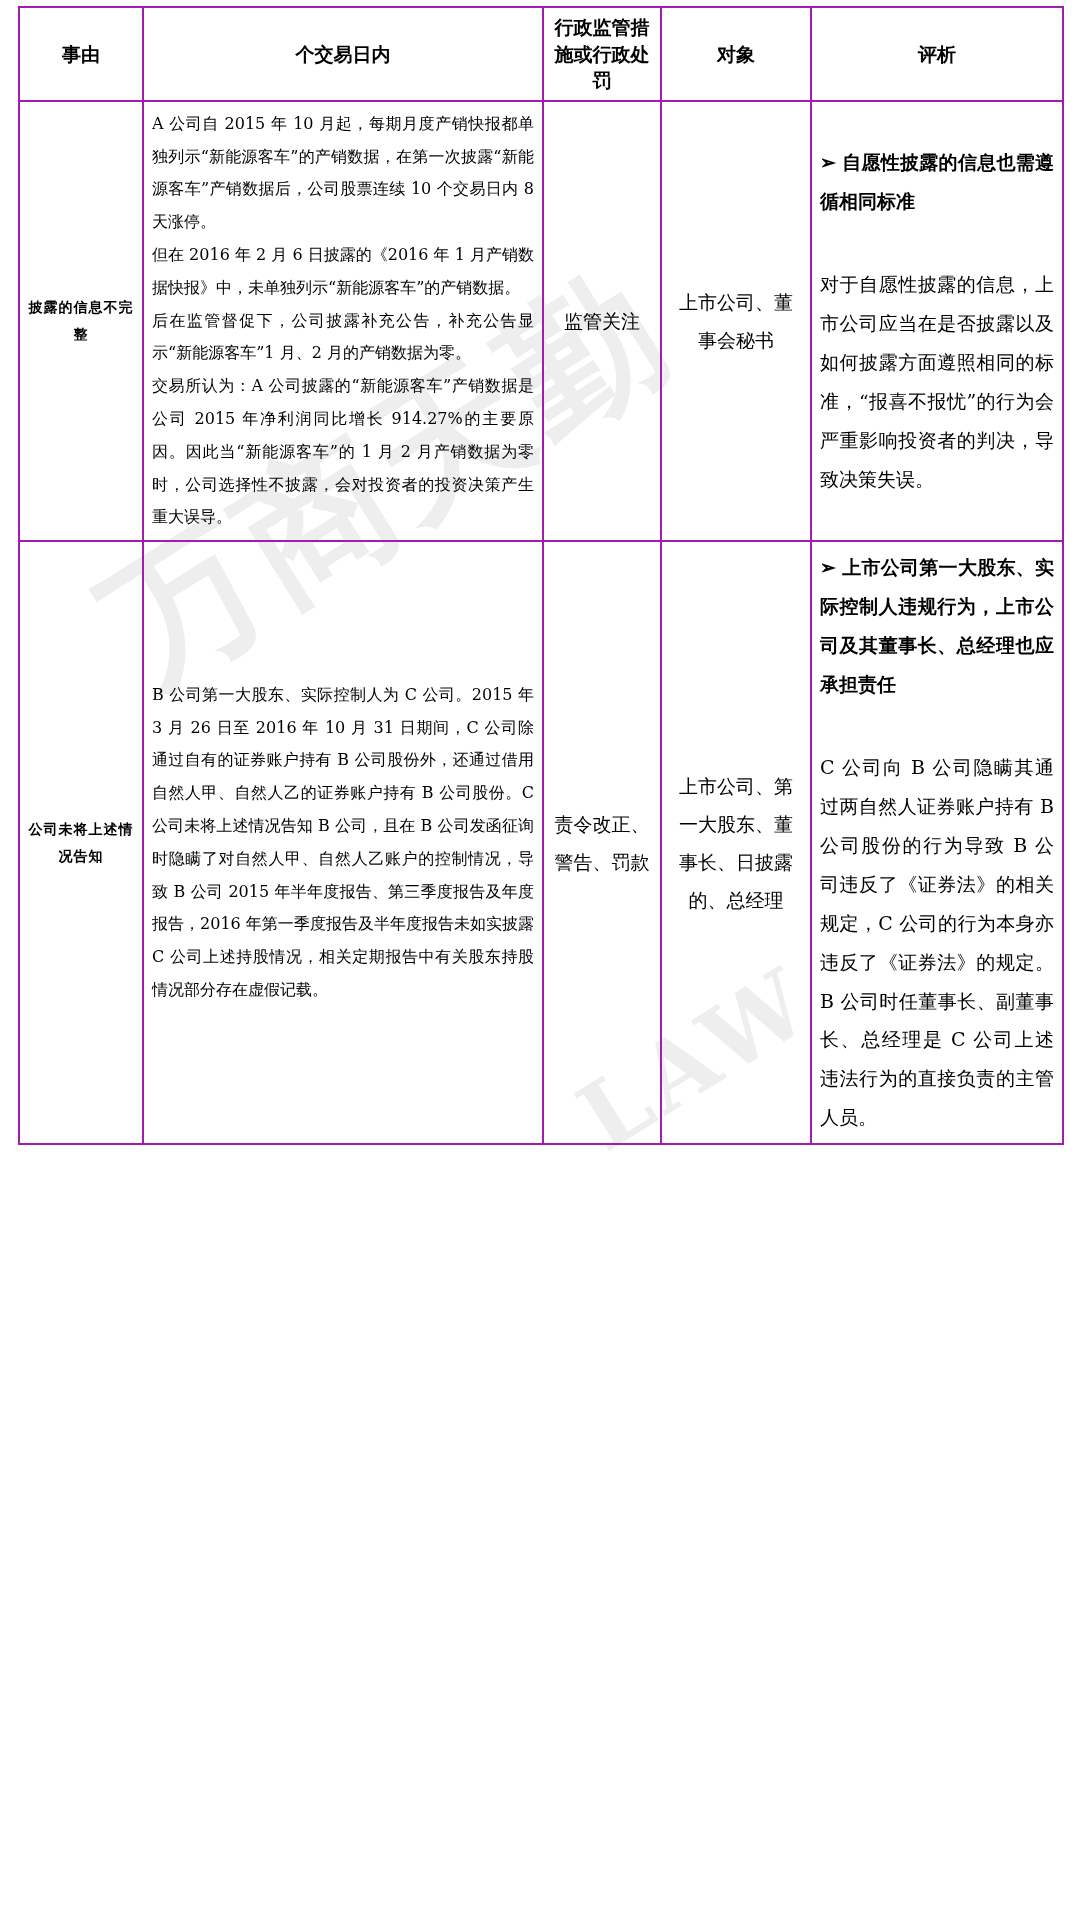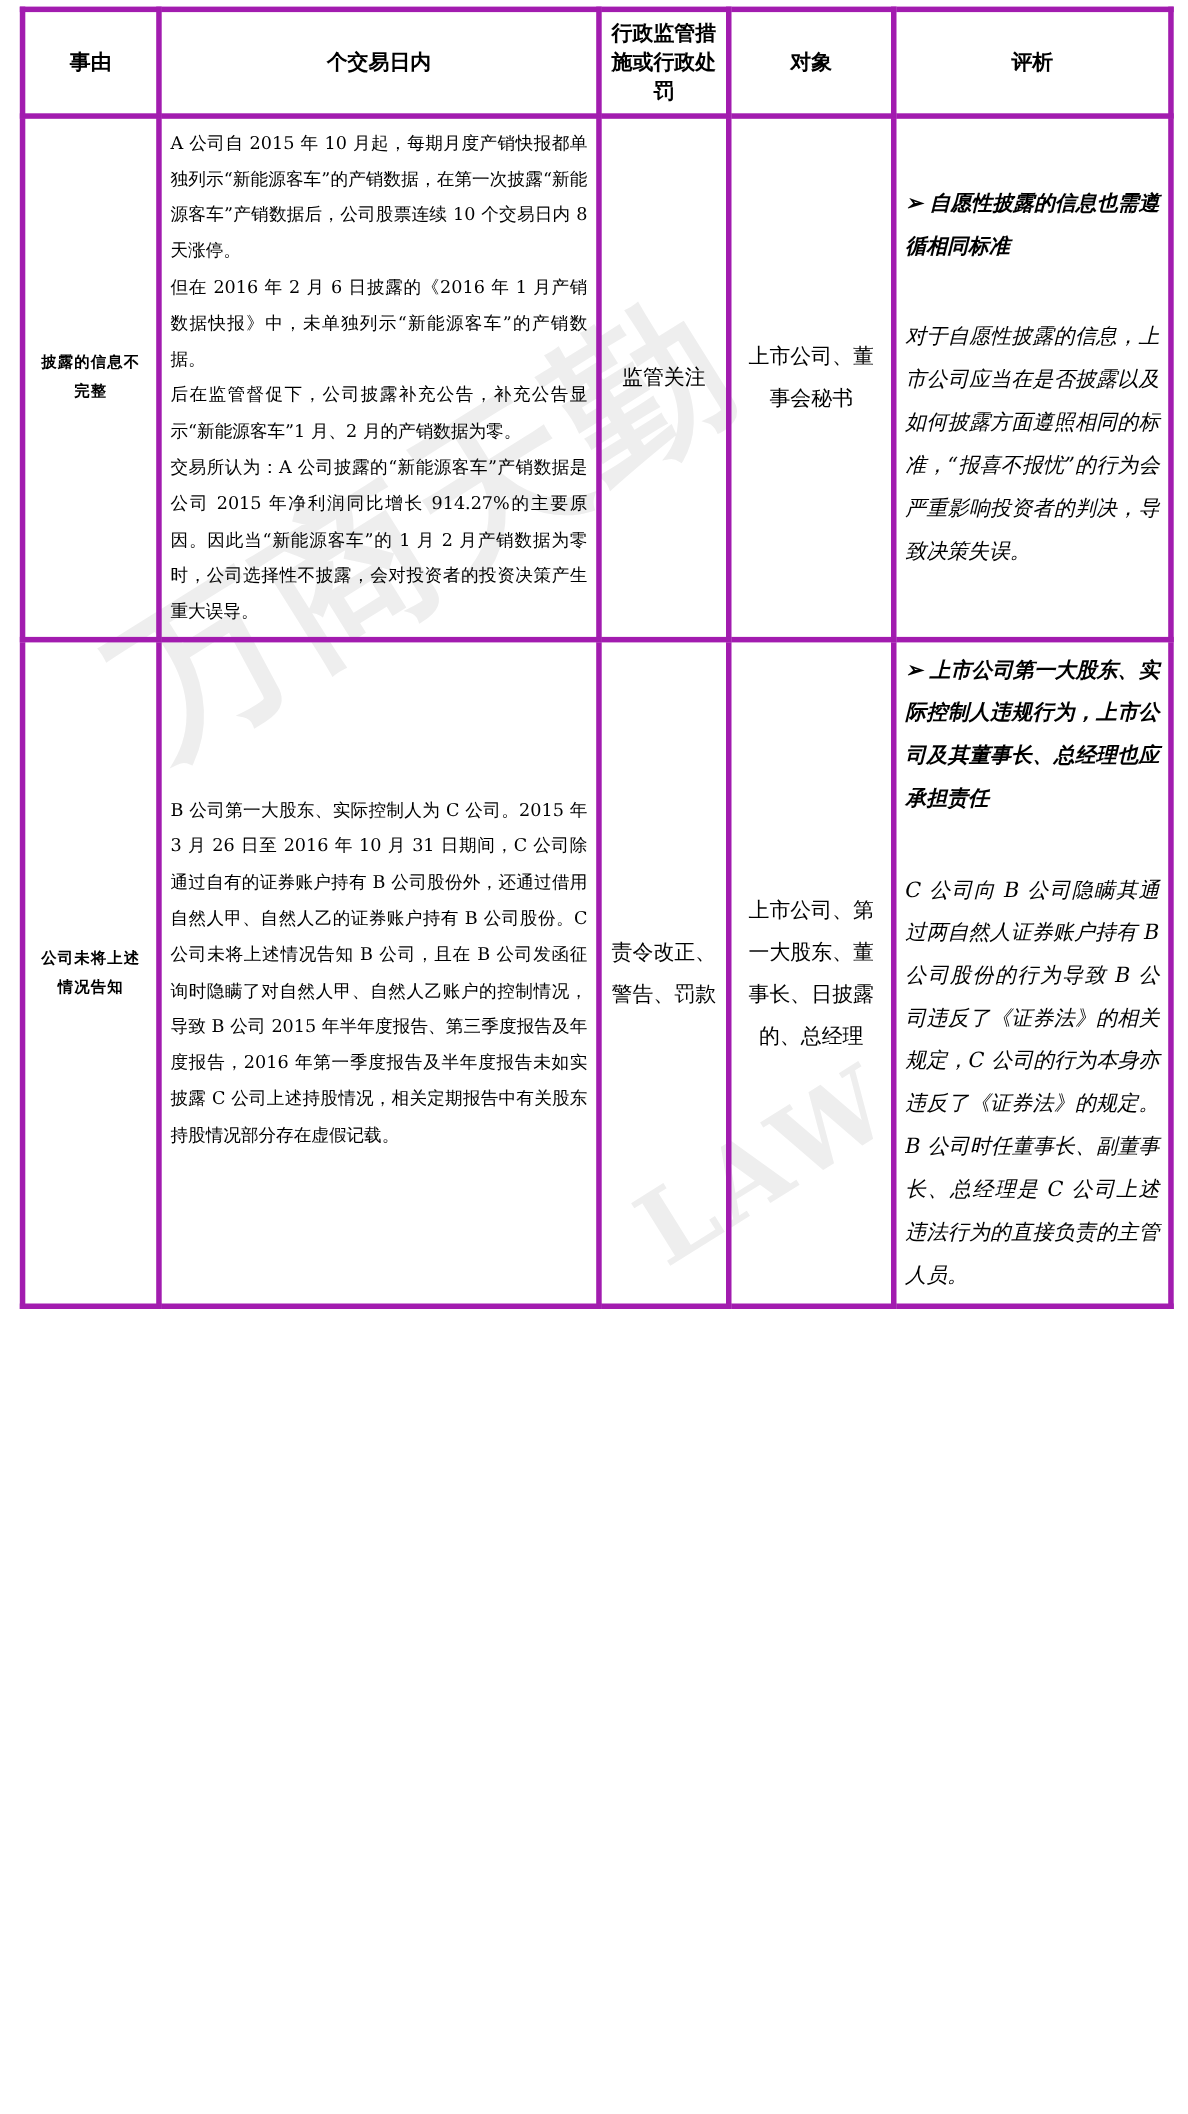--- a/index.html
+++ b/index.html
@@ -44,21 +44,21 @@
     padding: 6px 18px 0 18px;
     box-sizing: border-box;
   }
 
   table.case-table {
     border-collapse: collapse;
     width: 1044px;
     table-layout: fixed;
   }
   table.case-table td, table.case-table th {
-    border: 5px solid #a21caf;
+    border: 2px solid #a21caf;
     vertical-align: middle;
     padding: 6px 8px;
     box-sizing: border-box;
   }
   thead th {
     text-align: center;
     font-weight: bold;
     font-size: 19px;
     line-height: 1.4;
     padding: 10px 4px;
@@ -92,21 +92,20 @@
   }
   td.measure { text-align: center; }
   td.object  { text-align: center; }
   td.comment {
     font-size: 19px;
     line-height: 2.05;
     text-align: justify;
     text-justify: inter-ideograph;
     vertical-align: top;
     padding-top: 14px;
-    font-style: italic;
   }
   td.comment.mid { vertical-align: middle; padding-top: 6px; }
 
   .comment-head {
     font-weight: bold;
     display: block;
     margin-bottom: 2px;
   }
   .bullet {
     font-weight: bold;

